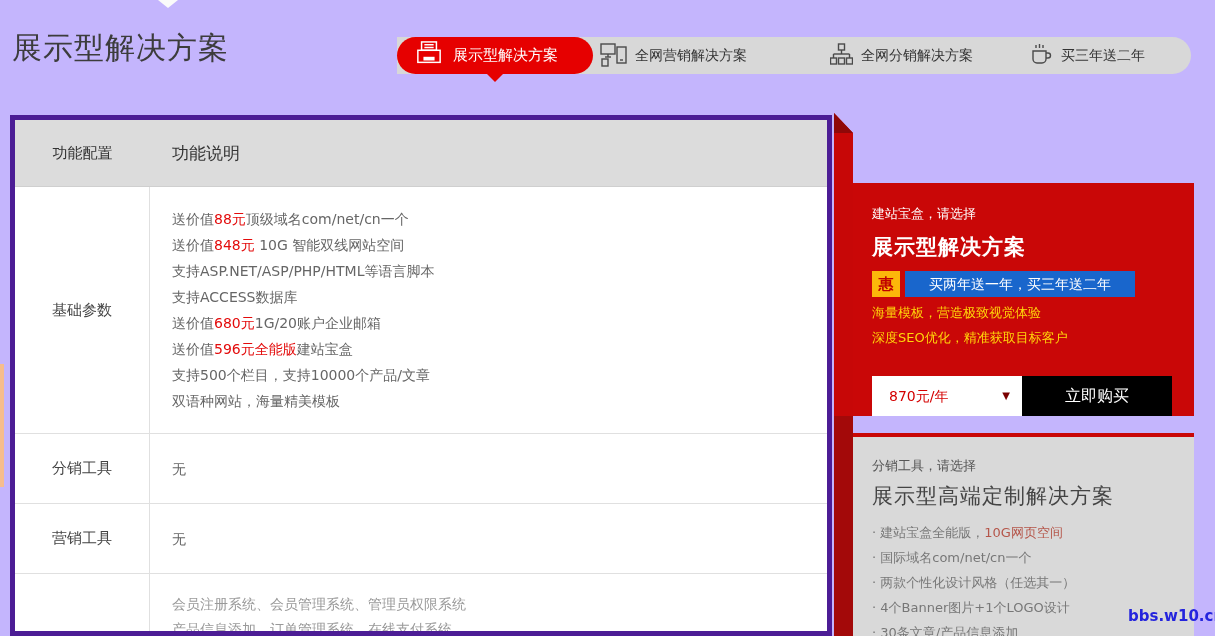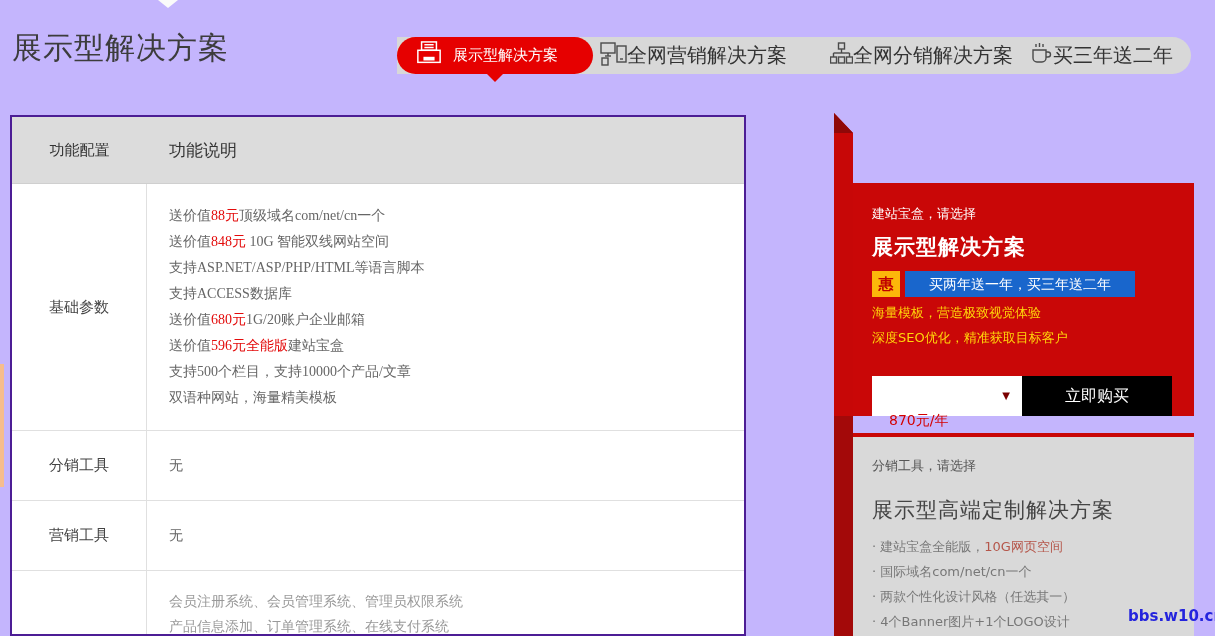--- a/index.html
+++ b/index.html
@@ -9,33 +9,33 @@
   
   .top-notch { position:absolute; left:158px; top:0; width:0; height:0;
     border-left:10px solid transparent; border-right:10px solid transparent; border-top:8px solid #fafafa; }
 
   
   .page-title { position:absolute; left:12px; top:28px; font-size:30px; font-weight:500; color:#3c3c3c; letter-spacing:1px; }
 
   
   .tab-bar { position:absolute; left:397px; top:37px; width:794px; height:37px; background:#d8d8d8;
     border-radius:0 18.5px 18.5px 0; }
-  .tab-item { position:absolute; top:0; height:37px; display:flex; align-items:center; 
-    font-size:20px; color:#333; cursor:pointer; white-space:nowrap;text-align:center; }
+  .tab-item { position:absolute; top:0; height:37px; display:flex; align-items:center; gap:8px;
+    font-size:14px; color:#333; cursor:pointer; white-space:nowrap;text-align:center; }
   .tab-item svg { stroke:#4a4a4a; fill:none; stroke-width:1.4; }
   .tab-active { position:absolute; left:397px; top:37px; width:196px; height:37px; background:#e60000;
     border-radius:18.5px; display:flex; align-items:center; padding-left:18px; gap:10px;
     color:#fff; font-size:15px; z-index:3; cursor:pointer; white-space:nowrap; }
   .tab-active svg { stroke:#fff; fill:none; stroke-width:1.6; }
   .tab-pointer { position:absolute; left:486px; top:73px; width:0; height:0; z-index:3;
     border-left:9px solid transparent; border-right:9px solid transparent; border-top:9px solid #e60000; }
 
   
-  .spec-table { position:absolute; left:10px; top:115px; width:736px; height:521px; background:#fff;
-    border:2px solid #4c1d95; overflow:hidden;font-family:Liberation Serif, serif; }
+  .spec-table { position:absolute; left:10px; top:115px; width:822px; height:521px; background:#fff;
+    border:5px solid #4c1d95; overflow:hidden; }
   .thead { height:67px; background:#dcdcdc; display:flex; border-bottom:1px solid #cfcfcf; }
   .th1 { width:135px; display:flex; align-items:center; justify-content:center; font-size:15px; color:#333; }
   .th2 { flex:1; display:flex; align-items:center; padding-left:22px; font-size:17px; color:#333; }
   .trow { display:flex; border-bottom:1px solid #e0e0e0; }
   .tlabel { width:135px; border-right:1px solid #e0e0e0; display:flex; align-items:center; justify-content:center;
     font-size:15px; color:#444; flex-shrink:0; }
   .tcontent { flex:1; padding:19px 12px 19px 22px; font-size:14px; color:#666; line-height:26px; }
   .trow.mid .tcontent { padding:0 0 0 22px; display:flex; flex-direction:column; justify-content:center; height:69px; }
   .trow.muted .tcontent { color:#999; line-height:25px; padding-top:18px; }
   .hl { color:#e30b0b; }
@@ -58,30 +58,30 @@
   .red-title { color:#fff; font-size:21px; font-weight:bold; margin-top:10px; letter-spacing:1px; }
   .badge-row { display:flex; margin-top:10px; align-items:center; }
   .badge-hui { width:28px; height:26px; background:#fcb80a; color:#c00000; font-weight:bold; font-size:15px;
     text-align:center; line-height:26px; flex-shrink:0; }
   .badge-blue { height:26px; background:#1966cc; color:#fff; font-size:14px; line-height:26px;
     padding:0 24px; margin-left:5px; white-space:nowrap; }
   .red-features { margin-top:3px; }
   .red-features div { color:#ffd60a; font-size:13px; line-height:25px; }
   .purchase-row { position:absolute; left:19px; bottom:0; height:40px; display:flex; }
   .price-select { position:relative; width:150px; height:40px; background:#fff; cursor:pointer; }
-  .price-value { color:#d40000; font-size:14px; line-height:40px; padding-left:17px;margin-top:24px; }
+  .price-value { color:#d40000; font-size:14px; line-height:40px; padding-left:17px; }
   .price-caret { position:absolute; right:12px; top:0; line-height:40px; font-size:10px; color:#7a0000; }
   .buy-button { width:150px; height:40px; background:#000; color:#fff; font-size:16px; text-align:center;
     line-height:40px; cursor:pointer; }
 
   
   .gray-panel { position:absolute; left:853px; top:433px; width:341px; height:203px; background:#d9d9d9;
     border-top:4px solid #c90707; padding:20px 0 0 19px; overflow:hidden; z-index:2; }
   .gray-kicker { color:#555; font-size:13px; }
-  .gray-title { color:#444; font-size:21px; margin-top:21px; letter-spacing:1px; }
+  .gray-title { color:#444; font-size:21px; margin-top:7px; letter-spacing:1px; }
   .bullet-list { margin-top:10px; }
   .bullet-list div { color:#777; font-size:13px; line-height:25px; white-space:nowrap; }
 
   
   .watermark { position:absolute; left:1128px; top:607px; color:#2424dd; font-size:15px; font-weight:bold; z-index:4; }
 </style>
 </head>
 <body>
 
 <div class="page">

